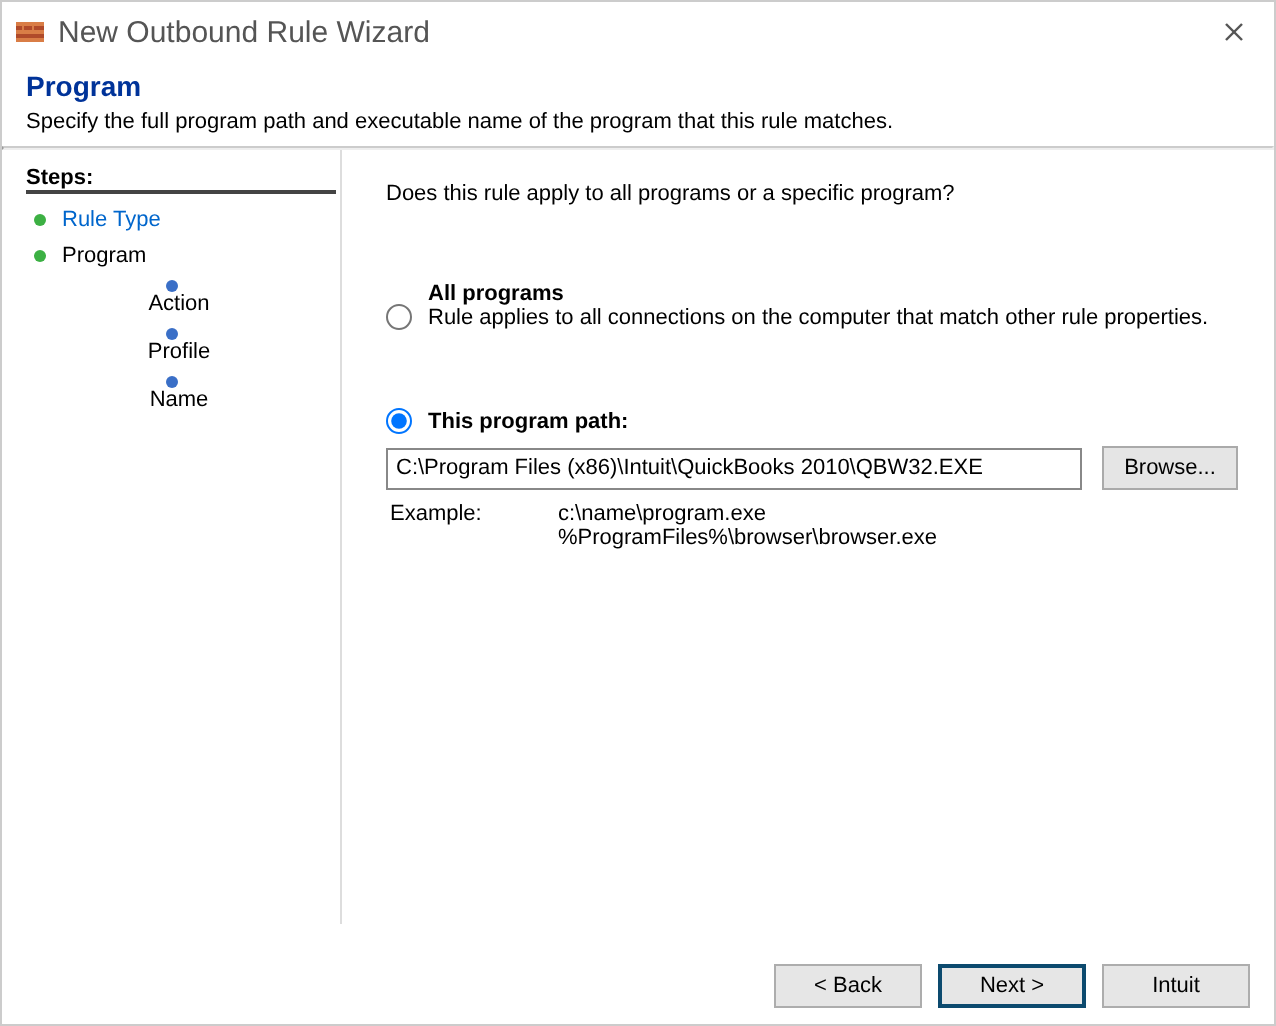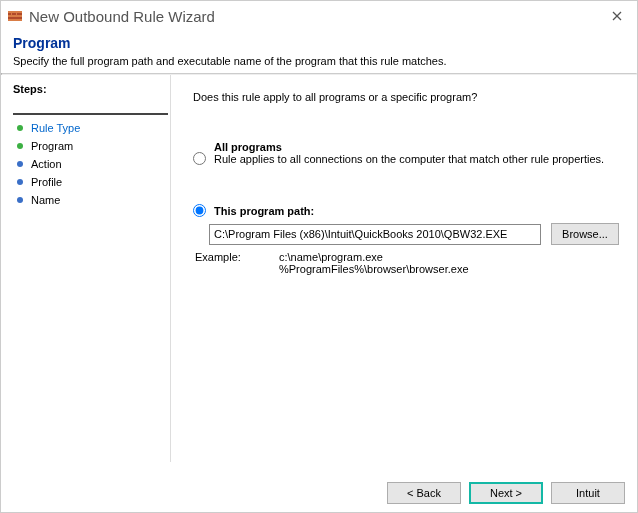--- a/index.html
+++ b/index.html
@@ -60,21 +60,21 @@
   }
   .steps-col {
     width: 170px;
     padding: 8px 8px 8px 12px;
     border-right: 1px solid #ddd;
   }
   .steps-label {
     font-weight: bold;
     font-size: 11px;
     border-bottom: 2px solid #444;
-    padding-bottom: 18px;
+    padding-bottom: 0;
     margin-bottom: 4px;
     display: block;
     width: 155px;
   }
   .steps-list {
     list-style: none;
     margin: 0; padding: 0; text-align: center;
   }
   .steps-list li {
     display: flex; align-items: center;
@@ -84,21 +84,21 @@
   }
   .steps-list li .bullet {
     width: 6px; height: 6px; border-radius: 50%;
     margin-right: 8px;
     flex-shrink: 0;
   }
   .bullet-green { background: #3cb043; }
   .bullet-blue  { background: #3a6fc7; }
   .steps-list li.active-link { color: #0066cc; }
   .steps-list li.current { color: #000; }
-  .steps-list li.pending { color: #000; }
+  .steps-list li.pending { color: #000; flex-direction: column; }
   .content-col {
     flex: 1;
     padding: 16px 18px 8px 22px;
     font-size: 11px;
   }
   .question {
     margin: 0 0 18px 0;
   }
   .opt-row {
     display: flex;
@@ -110,21 +110,21 @@
     margin: 1px 8px 0 0;
     width: 13px; height: 13px;
     flex-shrink: 0;
   }
   .opt-text { flex: 1; }
   .opt-title { font-weight: bold; }
   .opt-desc { color: #000; }
   .opt-block { margin-bottom: 16px; }
   .path-row {
     display: flex; align-items: center;
-    margin: 4px 0 6px 16px;
+    margin: 4px 0 6px 0;
     justify-content: space-between;
   }
   .path-row input[type=text] {
     flex: 1;
     height: 21px;
     border: 1px solid #888;
     font-size: 11px;
     padding: 2px 4px;
     font-family: inherit;
   }
@@ -156,21 +156,21 @@
   .button-bar button {
     width: 74px;
     height: 22px;
     font-size: 11px;
     border: 1px solid #adadad;
     background: #e6e6e6;
     cursor: pointer;
     font-family: inherit;
   }
   .button-bar button.primary {
-    border: 2px solid #14b8a6;
+    border: 2px solid #0c4a6e;
     background: #e6e6e6;
   }
 </style>
 </head>
 <body>
 
 <div class="titlebar">
   <span class="icon">
     <svg width="16" height="16" viewBox="0 0 16 16">
       <rect x="1" y="3" width="14" height="10" rx="1" fill="#b04a2a"></rect>

